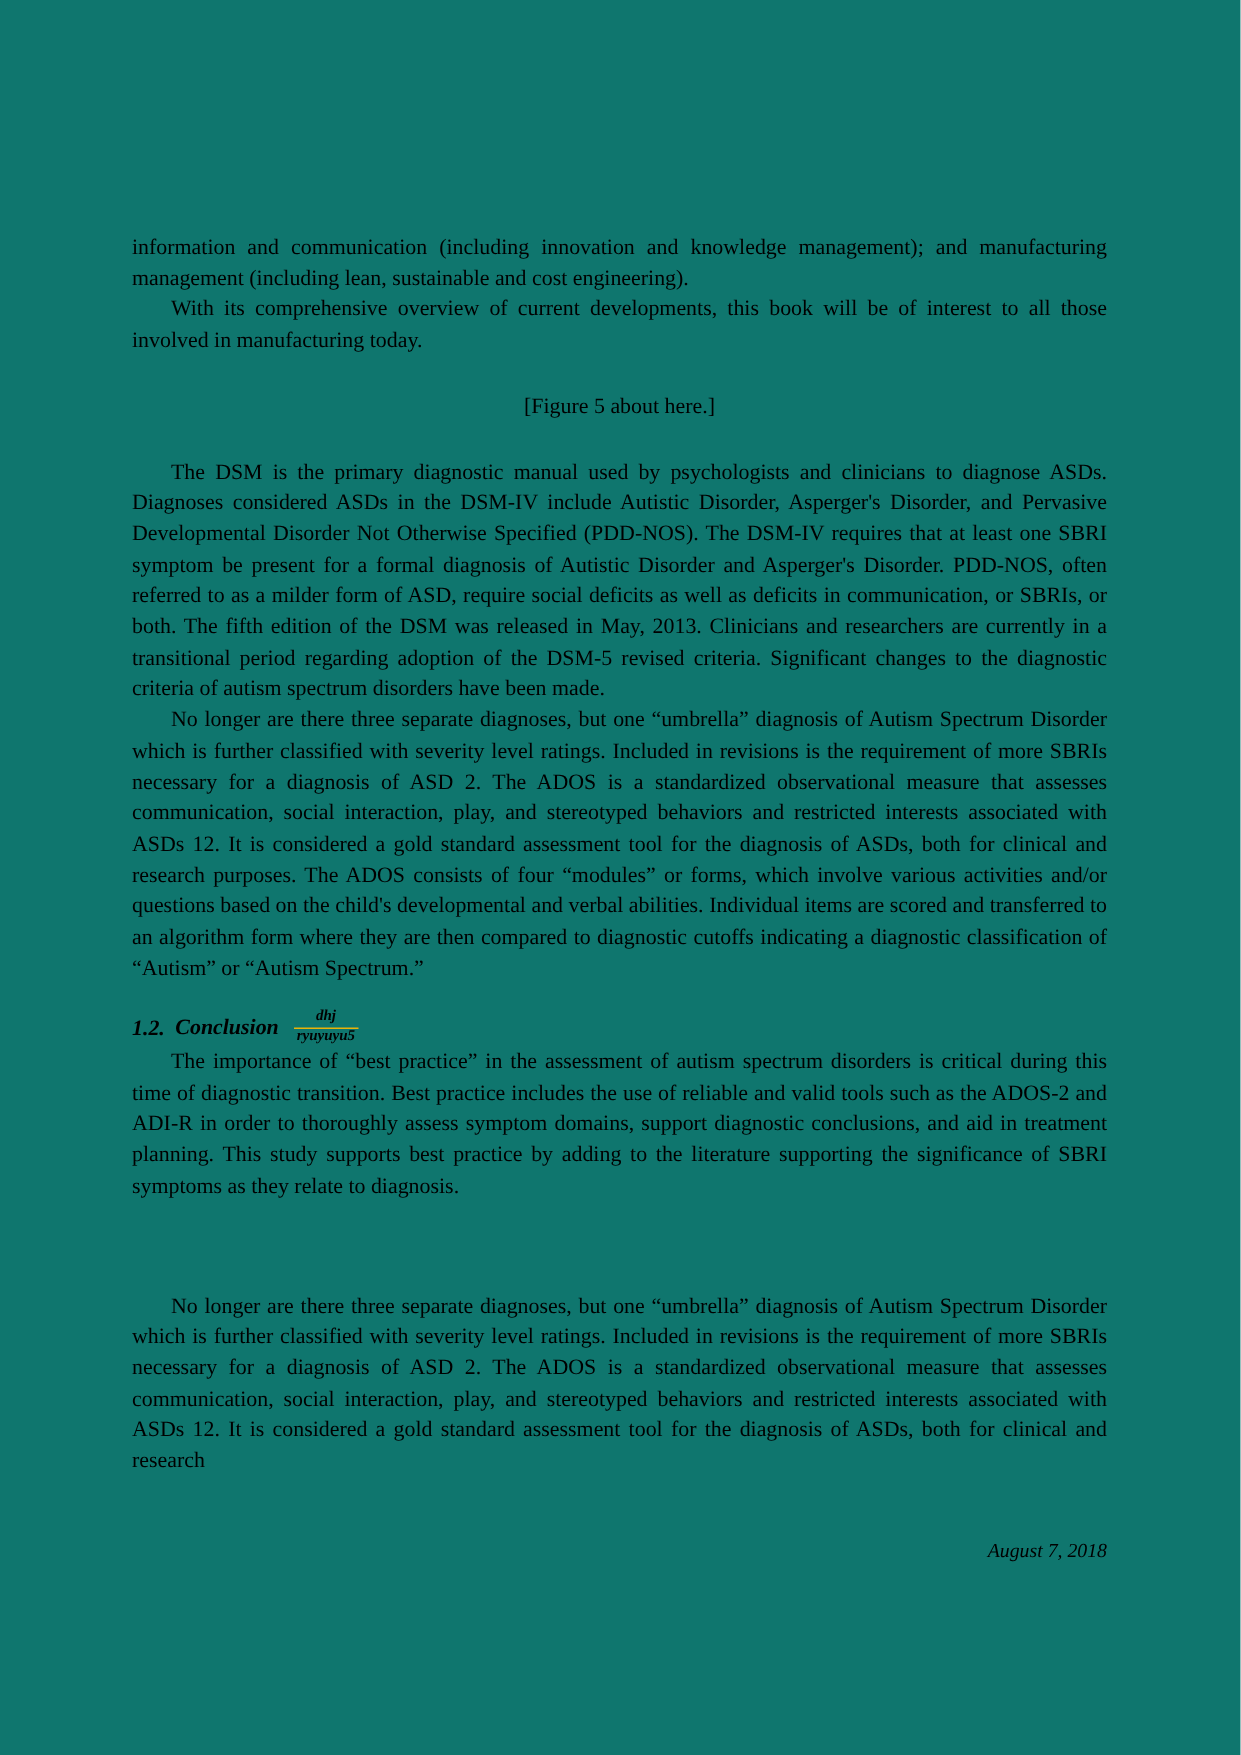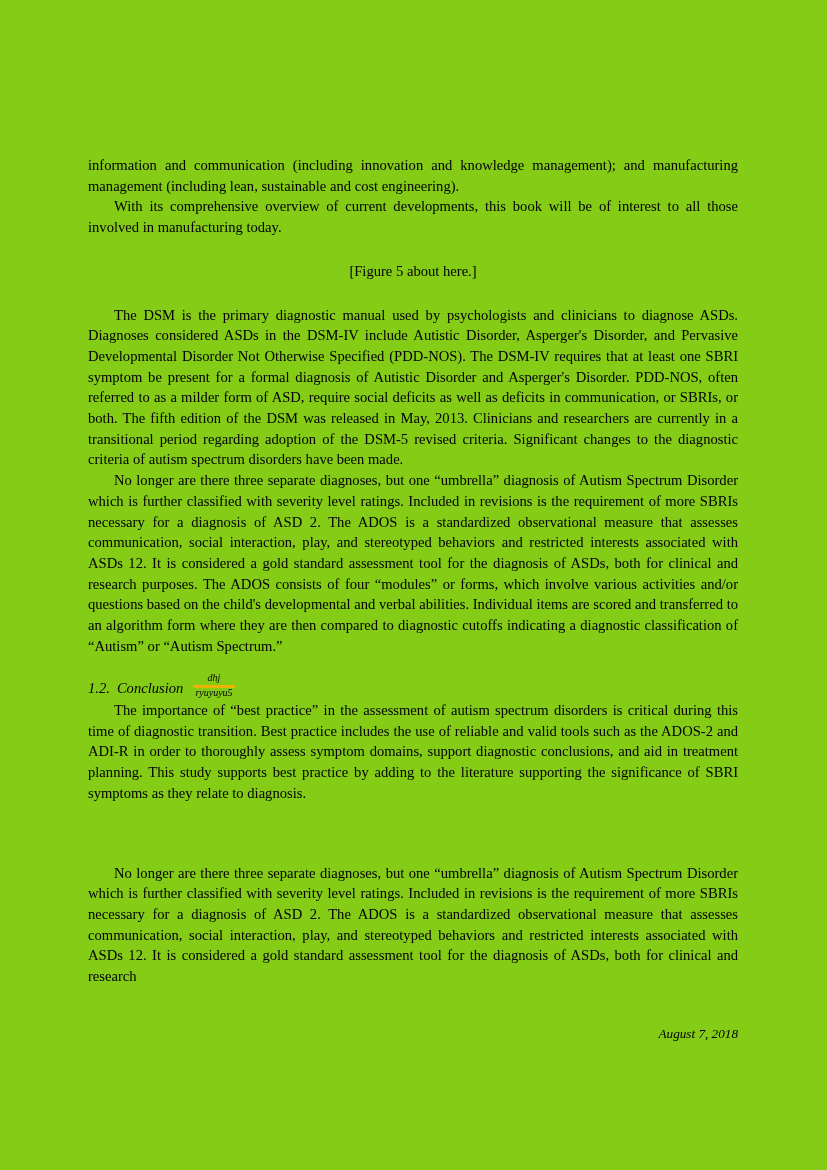--- a/index.html
+++ b/index.html
@@ -4,21 +4,21 @@
 <style>
   html, body {
     margin: 0;
     padding: 0;
     background: #ffffff;
   }
   .page {
     position: relative;
     width: 827px;
     height: 1170px;
-    background: #84cc16;
+    background: #0f766e;
     margin: 0 auto;
     overflow: hidden;
     font-family: "Liberation Serif", "DejaVu Serif", serif;
     color: #000000;
   }
   .content {
     position: absolute;
     left: 88px;
     top: 155px;
     width: 650px;
@@ -45,21 +45,21 @@
   }
   .gap-sm { height: 18px; }
   .gap-md { height: 23px; }
   .gap-xl { height: 36px; }
 
   h3.subsection {
     margin: 0;
     font-size: 14.6px;
     line-height: 20.7px;
     font-style: italic;
-    font-weight: normal;
+    font-weight: bold;
     text-align: left;
     white-space: nowrap;
   }
   h3.subsection .secnum { margin-right: 7px; }
 
   .frac {
     display: inline-block;
     vertical-align: -0.42em;
     text-align: center;
     font-size: 10px;
@@ -68,21 +68,21 @@
     margin-left: 10px;
     position: relative;
     top: -1px;
   }
   .frac .num {
     display: block;
     padding: 0 2px 0.5px 2px;
   }
   .frac .den {
     display: block;
-    border-top: 3px solid #eab308;
+    border-top: 1px solid #eab308;
     padding: 0.5px 2px 0 2px;
   }
 
   h2.section {
     margin: 0;
     font-size: 15.2px;
     line-height: 20.7px;
     font-weight: bold;
     text-align: left;
   }

